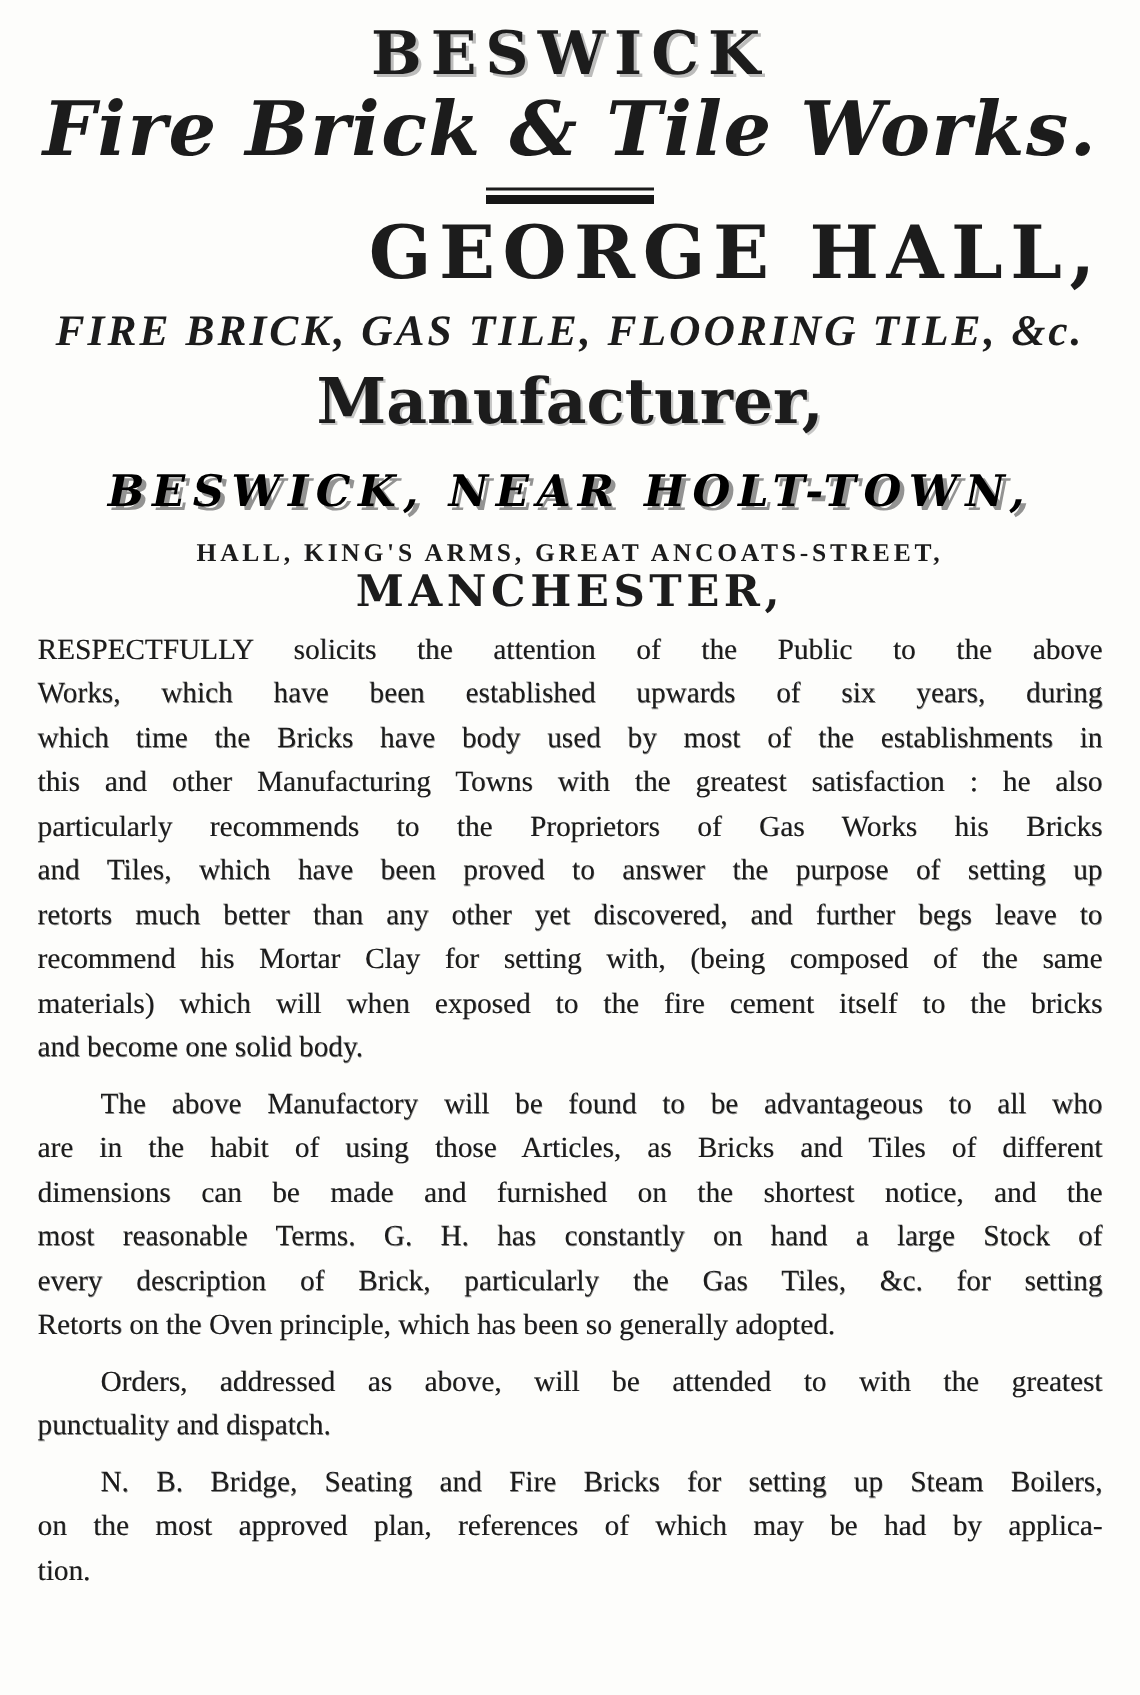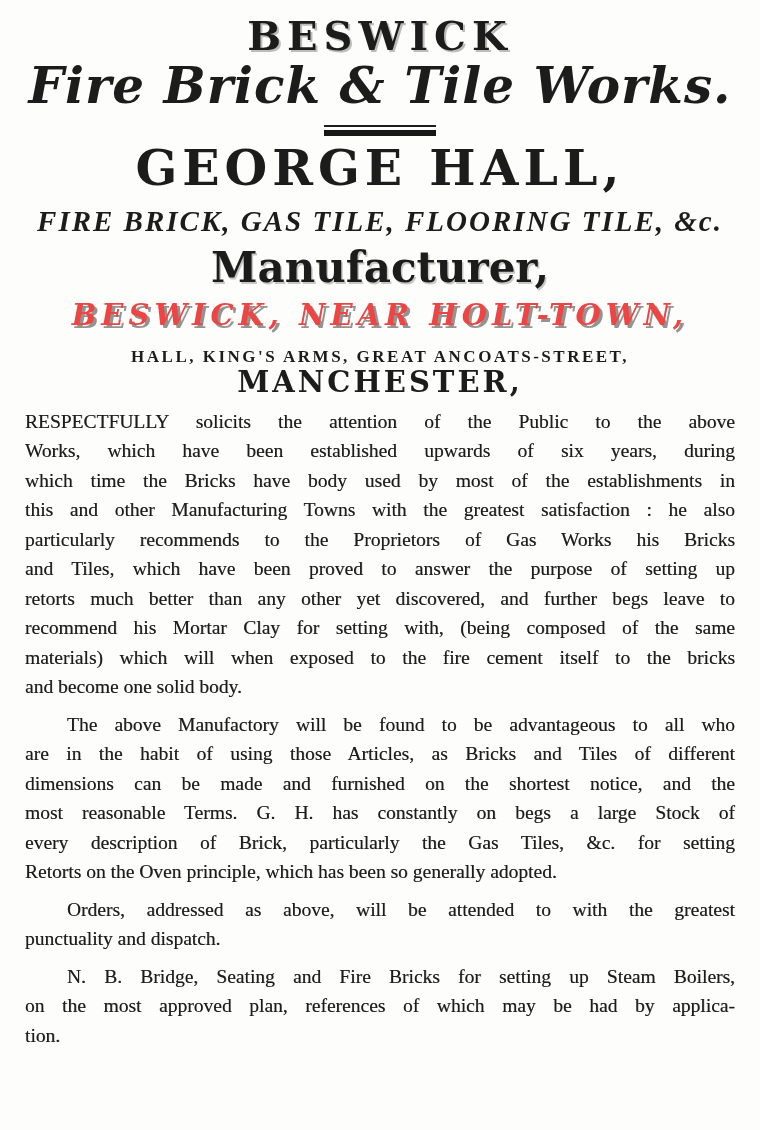--- a/index.html
+++ b/index.html
@@ -45,20 +45,21 @@
   .rule-thin  { display: block; height: 2px; background: #1c1c1c; margin-bottom: 3px; }
   .rule-thick { display: block; height: 6px; background: #161616; }
 
   .proprietor {
     font-family: "DejaVu Serif", serif;
     font-weight: bold;
     font-size: 49px;
     letter-spacing: 5px;
     line-height: 1.08;
     margin-top: 6px;
+    text-align: right;
   }
   .products {
     font-family: "Liberation Serif", serif;
     font-weight: bold;
     font-style: italic;
     font-size: 29px;
     letter-spacing: 2px;
     line-height: 1.1;
     margin-top: 12px;
     white-space: nowrap;
@@ -71,22 +72,22 @@
     margin-top: 8px;
     text-shadow: 1.5px 1.5px 0 rgba(40,40,40,0.25);
   }
   .works-address {
     font-family: "DejaVu Serif", serif;
     font-weight: bold;
     font-style: italic;
     font-size: 29px;
     letter-spacing: 5px;
     line-height: 1.1;
-    margin-top: 10px;
-    color: #ef4444;
+    margin-top: 22px;
+    color: #000000;
     text-shadow: 3px 3px 0 rgba(60,60,60,0.55);
     white-space: nowrap;
   }
   .house-address {
     font-family: "Liberation Serif", serif;
     font-size: 17px;
     font-weight: bold;
     letter-spacing: 2.5px;
     margin-top: 16px;
     line-height: 1.1;
@@ -143,21 +144,21 @@
         <div class="line">and Tiles, which have been proved to answer the purpose of setting up</div>
         <div class="line">retorts much better than any other yet discovered, and further begs leave to</div>
         <div class="line">recommend his Mortar Clay for setting with, (being composed of the same</div>
         <div class="line">materials) which will when exposed to the fire cement itself to the bricks</div>
         <div class="line last">and become one solid body.</div>
       </div>
       <div class="paragraph">
         <div class="line first-indent">The above Manufactory will be found to be advantageous to all who</div>
         <div class="line">are in the habit of using those Articles, as Bricks and Tiles of different</div>
         <div class="line">dimensions can be made and furnished on the shortest notice, and the</div>
-        <div class="line">most reasonable Terms.  G. H. has constantly on begs a large Stock of</div>
+        <div class="line">most reasonable Terms.  G. H. has constantly on hand a large Stock of</div>
         <div class="line">every description of Brick, particularly the Gas Tiles, &amp;c. for setting</div>
         <div class="line last">Retorts on the Oven principle, which has been so generally adopted.</div>
       </div>
       <div class="paragraph">
         <div class="line first-indent">Orders, addressed as above, will be attended to with the greatest</div>
         <div class="line last">punctuality and dispatch.</div>
       </div>
       <div class="paragraph">
         <div class="line first-indent">N. B. Bridge, Seating and Fire Bricks for setting up Steam Boilers,</div>
         <div class="line">on the most approved plan, references of which may be had by applica-</div>

